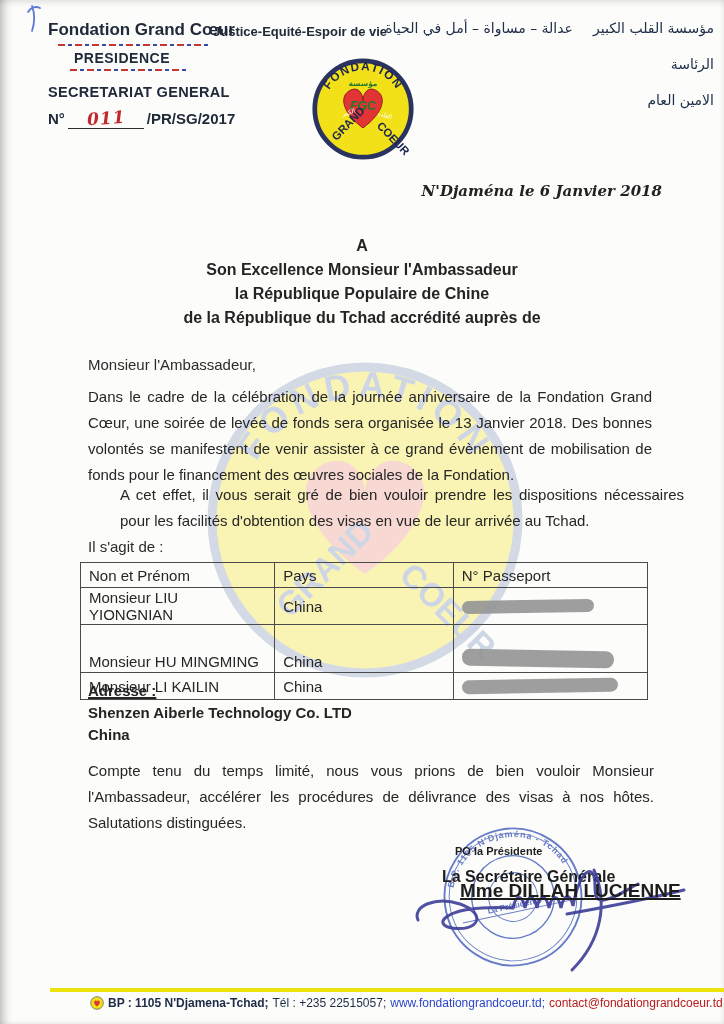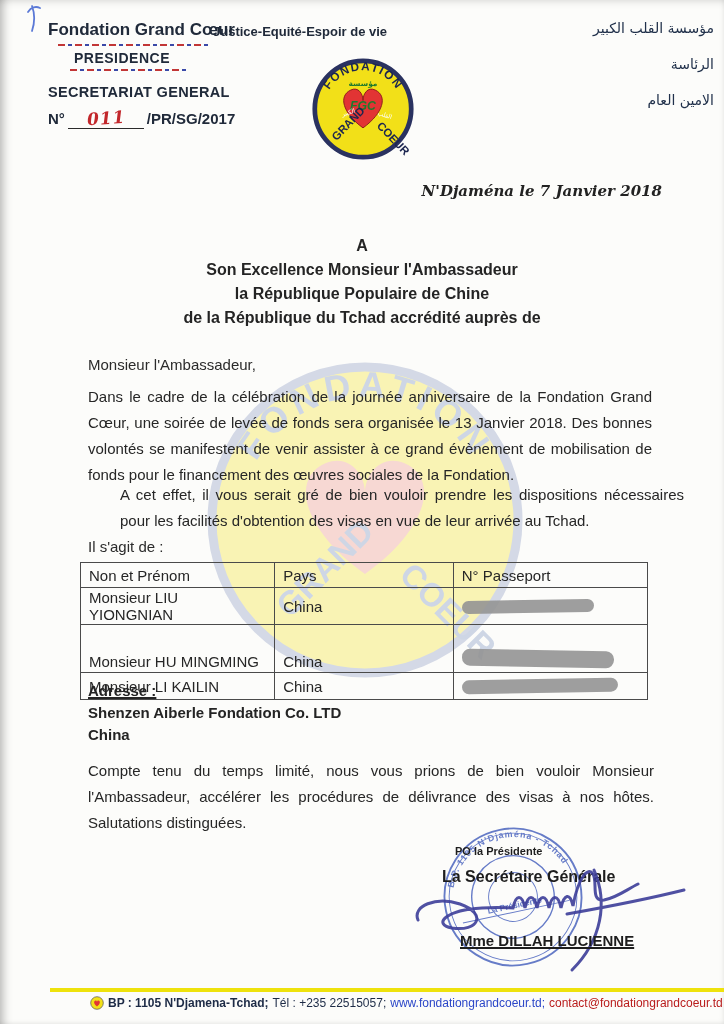--- a/index.html
+++ b/index.html
@@ -73,25 +73,26 @@
     <path d="M55 75 C33 59 29 41 42 35 C50 31 55 39 55 46 C55 39 60 31 68 35 C81 41 77 59 55 75 Z" fill="#e23434" stroke="#8b1a1a" stroke-width="1"></path>
     <text x="55" y="56" font-size="13" text-anchor="middle" fill="#1f7a2d" font-weight="bold" font-style="italic">FGC</text>
     <text x="33" y="63" font-size="6.5" fill="#ffffff" font-family="DejaVu Sans" transform="rotate(-18 33 63)">الكبير</text>
     <text x="70" y="61" font-size="6.5" fill="#ffffff" font-family="DejaVu Sans" transform="rotate(18 70 61)">القلب</text>
     <text x="27" y="89" font-size="12" font-weight="bold" fill="#1c2650" transform="rotate(-46 27 89)">GRAND</text>
     <text x="84" y="89" font-size="12" font-weight="bold" fill="#1c2650" transform="rotate(46 84 89)" text-anchor="middle">COEUR</text>
   </svg>
 
   <div class="abs z1 arabic" style="right:10px;top:20px;display:flex;gap:20px;">
     <span>مؤسسة القلب الكبير</span>
+    <span>عدالة – مساواة – أمل في الحياة</span>
   </div>
   <div class="abs z1 arabic" style="right:10px;top:56px;">الرئاسة</div>
   <div class="abs z1 arabic" style="right:10px;top:92px;">الامين العام</div>
 
-  <div class="abs z1 date" style="right:62px;top:182px;">N'Djaména le 7 Janvier 2018</div>
+  <div class="abs z1 date" style="right:62px;top:182px;">N'Djaména le 6 Janvier 2018</div>
 
   <div class="abs z1 addr-block" style="left:0;top:234px;">
     <div>A</div>
     <div>Son Excellence Monsieur l'Ambassadeur</div>
     <div>la République Populaire de Chine</div>
     <div>de la République du Tchad accrédité auprès de</div>
   </div>
 
   <div class="abs z1" style="left:88px;top:356px;font-size:15px;">Monsieur l'Ambassadeur,</div>
   <div class="abs z1 para" style="left:88px;top:384px;">Dans le cadre de la célébration de la journée anniversaire de la Fondation Grand Cœur, une soirée de levée de fonds sera organisée le 13 Janvier 2018. Des bonnes volontés se manifestent de venir assister à ce grand évènement de mobilisation de fonds pour le financement des œuvres sociales de la Fondation.</div>
@@ -124,21 +125,21 @@
       <td>China</td>
       <td>
             <div class="redact" style="width:156px;height:14px;transform:rotate(-1deg);"></div>
           </td>
     </tr>
   </tbody>
     </table>
 
   <div class="abs z1" style="left:88px;top:680px;line-height:22px;">
     <div class="bold15" style="text-decoration:underline;text-decoration-thickness:1.5px;">Adresse :</div>
-    <div class="bold15">Shenzen Aiberle Fondation Co. LTD</div>
+    <div class="bold15">Shenzen Aiberle Technology Co. LTD</div>
     <div class="bold15">China</div>
   </div>
 
   <div class="abs z1 para" style="left:88px;top:758px;width:566px;">Compte tenu du temps limité, nous vous prions de bien vouloir Monsieur l'Ambassadeur, accélérer les procédures de délivrance des visas à nos hôtes. Salutations distinguées.</div>
 
   <svg class="abs stamp" style="left:438px;top:822px;" width="150" height="150" viewBox="0 0 160 160">
     <g fill="none" stroke="#4660bd">
       <circle cx="80" cy="80" r="73" stroke-width="2"></circle>
       <circle cx="80" cy="80" r="68" stroke-width="1"></circle>
       <circle cx="80" cy="80" r="44" stroke-width="1.5"></circle>
@@ -158,21 +159,21 @@
   <div class="abs z1 sig-txt" style="left:442px;top:868px;font-size:16px;">La Secrétaire Générale</div>
 
   <svg class="abs z1" style="left:412px;top:862px;" width="290" height="115" viewBox="0 0 290 115">
     <g fill="none" stroke="#3d3e99" stroke-width="3" stroke-linecap="round" opacity=".9">
       <path d="M6 58 C0 44 24 34 48 42 C76 52 66 70 40 66 C20 62 34 48 70 46 C88 45 96 46 101 46 C104 32 110 32 113 46 C116 32 122 32 125 46 C128 32 134 32 137 46 C140 32 146 32 149 46 C152 32 158 30 161 44 C166 16 176 4 181 12 C186 20 178 40 192 38 C204 36 214 28 226 22"></path>
       <path d="M155 52 C200 44 240 36 272 28"></path>
       <path d="M182 8 C196 40 190 78 160 108"></path>
     </g>
   </svg>
 
-  <div class="abs z1 sig-txt" style="left:460px;top:932px;font-size:15px;text-decoration:underline;text-decoration-thickness:2px;">Mme DILLAH LUCIENNE</div>
+  <div class="abs z1 sig-txt" style="left:460px;top:880px;font-size:19px;text-decoration:underline;text-decoration-thickness:2px;">Mme DILLAH LUCIENNE</div>
 
   <div class="abs z1 footer-bar" style="left:50px;top:988px;width:674px;"></div>
   <div class="abs z1 footer-txt" style="left:90px;top:996px;">
     <svg width="14" height="14" viewBox="0 0 14 14">
       <circle cx="7" cy="7" r="6.3" fill="#f2e018" stroke="#555" stroke-width=".7"></circle>
       <path d="M7 10.5 C3.8 8 3.4 5.4 5.2 4.7 C6.2 4.3 7 5.2 7 6 C7 5.2 7.8 4.3 8.8 4.7 C10.6 5.4 10.2 8 7 10.5 Z" fill="#e23434"></path>
     </svg>
     <span style="font-weight:bold;">BP : 1105 N'Djamena-Tchad;</span>
     <span>Tél : +235 22515057;</span>
     <span style="color:#2b46c8;">www.fondationgrandcoeur.td;</span>

